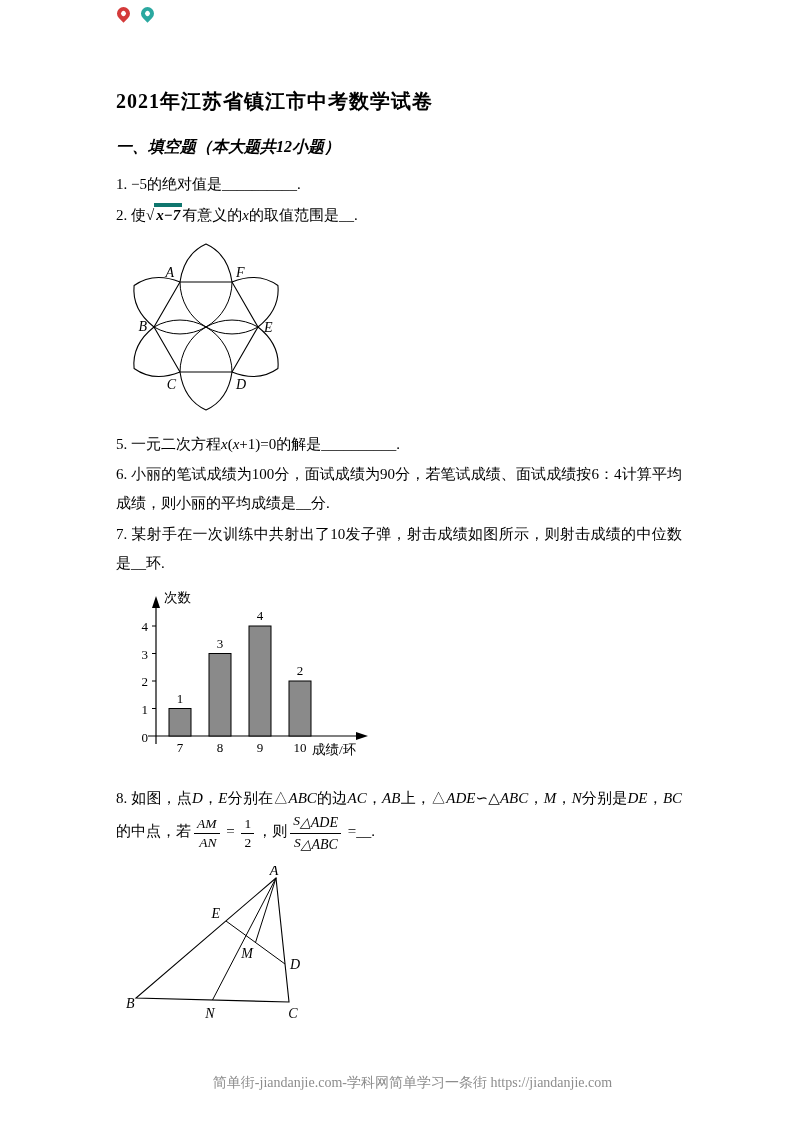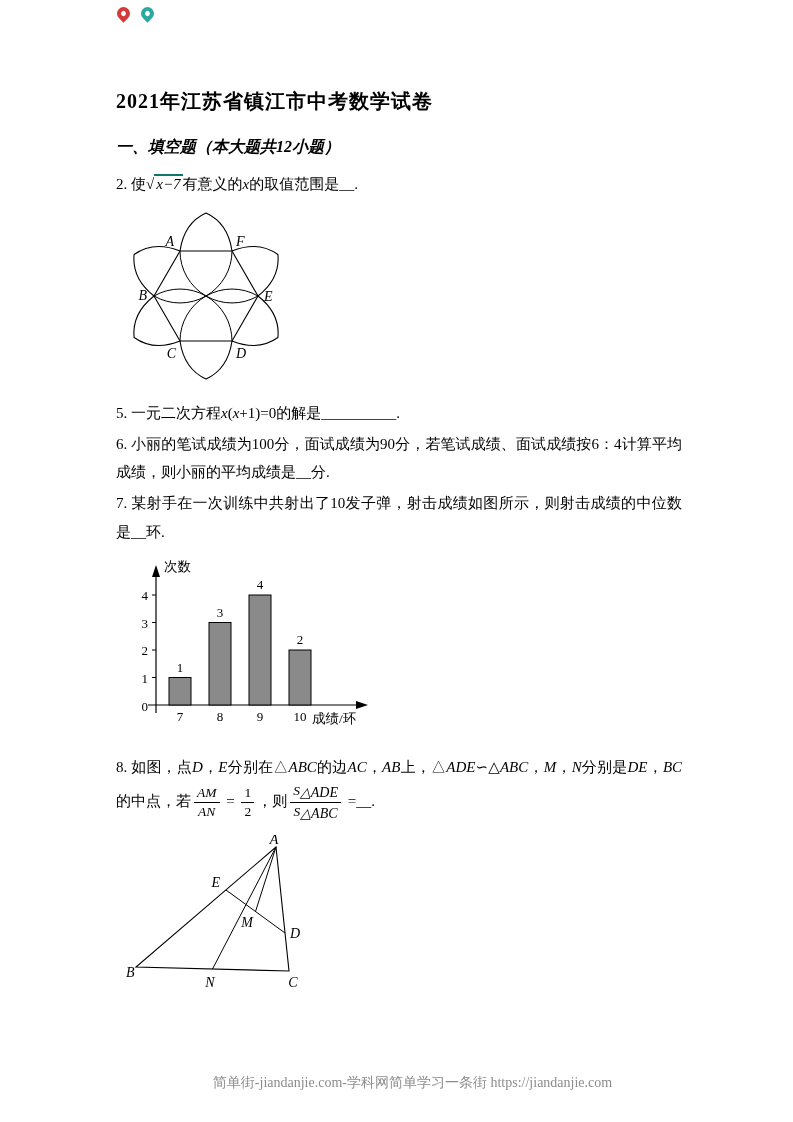--- a/index.html
+++ b/index.html
@@ -17,24 +17,24 @@
     content:""; position:absolute; left:4px; top:4px; width:5px; height:5px;
     border-radius:50%; background:#fff;
   }
   .content { position:absolute; left:116px; top:88px; width:566px; }
   .title { font-size:20px; font-weight:bold; text-align:left; margin-bottom:22px; letter-spacing:1px; }
   .section { font-size:16px; font-weight:bold; margin-bottom:12px;font-style:italic; }
   p.q { font-size:15px; line-height:1.92; margin:0 0 2px 0; text-align:justify; }
   .mi { font-style:italic; }
   .sqrt { white-space:nowrap; }
   .sqrt .rad { font-style:normal; }
-  .sqrt .rcand { border-top:2px solid #0f766e; padding:0 2px; }
+  .sqrt .rcand { border-top:4px solid #0f766e; padding:0 2px;font-weight:bold; }
   .frac {
     display:inline-flex; flex-direction:column; vertical-align:middle;
-    text-align:center; font-size:13.5px; line-height:1.3; margin:0 3px;
+    text-align:right; font-size:13.5px; line-height:1.3; margin:0 3px;
   }
   .frac .num { border-bottom:1px solid #000; padding:0 3px; display:block; }
   .frac .den { display:block; padding:0 3px; }
   .msub { font-size:14px; vertical-align:-2px; }
   figure { margin:0; }
   .fig-flower { margin:8px 0 10px 8px; }
   .fig-chart  { margin:6px 0 6px 0; }
   .fig-tri    { margin:12px 0 0 10px; }
   svg text.flabel { font-family:"Liberation Serif", serif; font-style:italic; font-size:14px; }
   svg text.tick { font-family:"Liberation Serif", serif; font-size:13px; }
@@ -50,20 +50,21 @@
 <div class="header-icons">
   <span class="pin" style="background: rgb(212, 58, 58);"></span>
   <span class="pin" style="background: rgb(43, 168, 160);"></span>
 </div>
 
 <div class="content">
 
   <div class="title">2021年江苏省镇江市中考数学试卷</div>
   <div class="section">一、填空题（本大题共12小题）</div>
 
+  <p class="q"><span>1. −5的绝对值是__________.</span></p>
   <p class="q"><span>2. 使</span><span class="sqrt"><span class="rad">√</span><span class="rcand mi">x−7</span></span><span>有意义的</span><span class="mi">x</span><span>的取值范围是__.</span></p>
 
   <figure class="fig-flower">
     <svg width="166" height="178" viewBox="38 6 166 178">
       <g fill="none" stroke="#000" stroke-width="1.1">
         <path d="M -26 0 Q -22 -28 0 -38 Q 22 -28 26 0" transform="translate(120,50)"></path>
         <path d="M -26 0 Q -22 -28 0 -38 Q 22 -28 26 0" transform="translate(159,72.5) rotate(60)"></path>
         <path d="M -26 0 Q -22 -28 0 -38 Q 22 -28 26 0" transform="translate(159,117.5) rotate(120)"></path>
         <path d="M -26 0 Q -22 -28 0 -38 Q 22 -28 26 0" transform="translate(120,140) rotate(180)"></path>
         <path d="M -26 0 Q -22 -28 0 -38 Q 22 -28 26 0" transform="translate(81,117.5) rotate(240)"></path>

